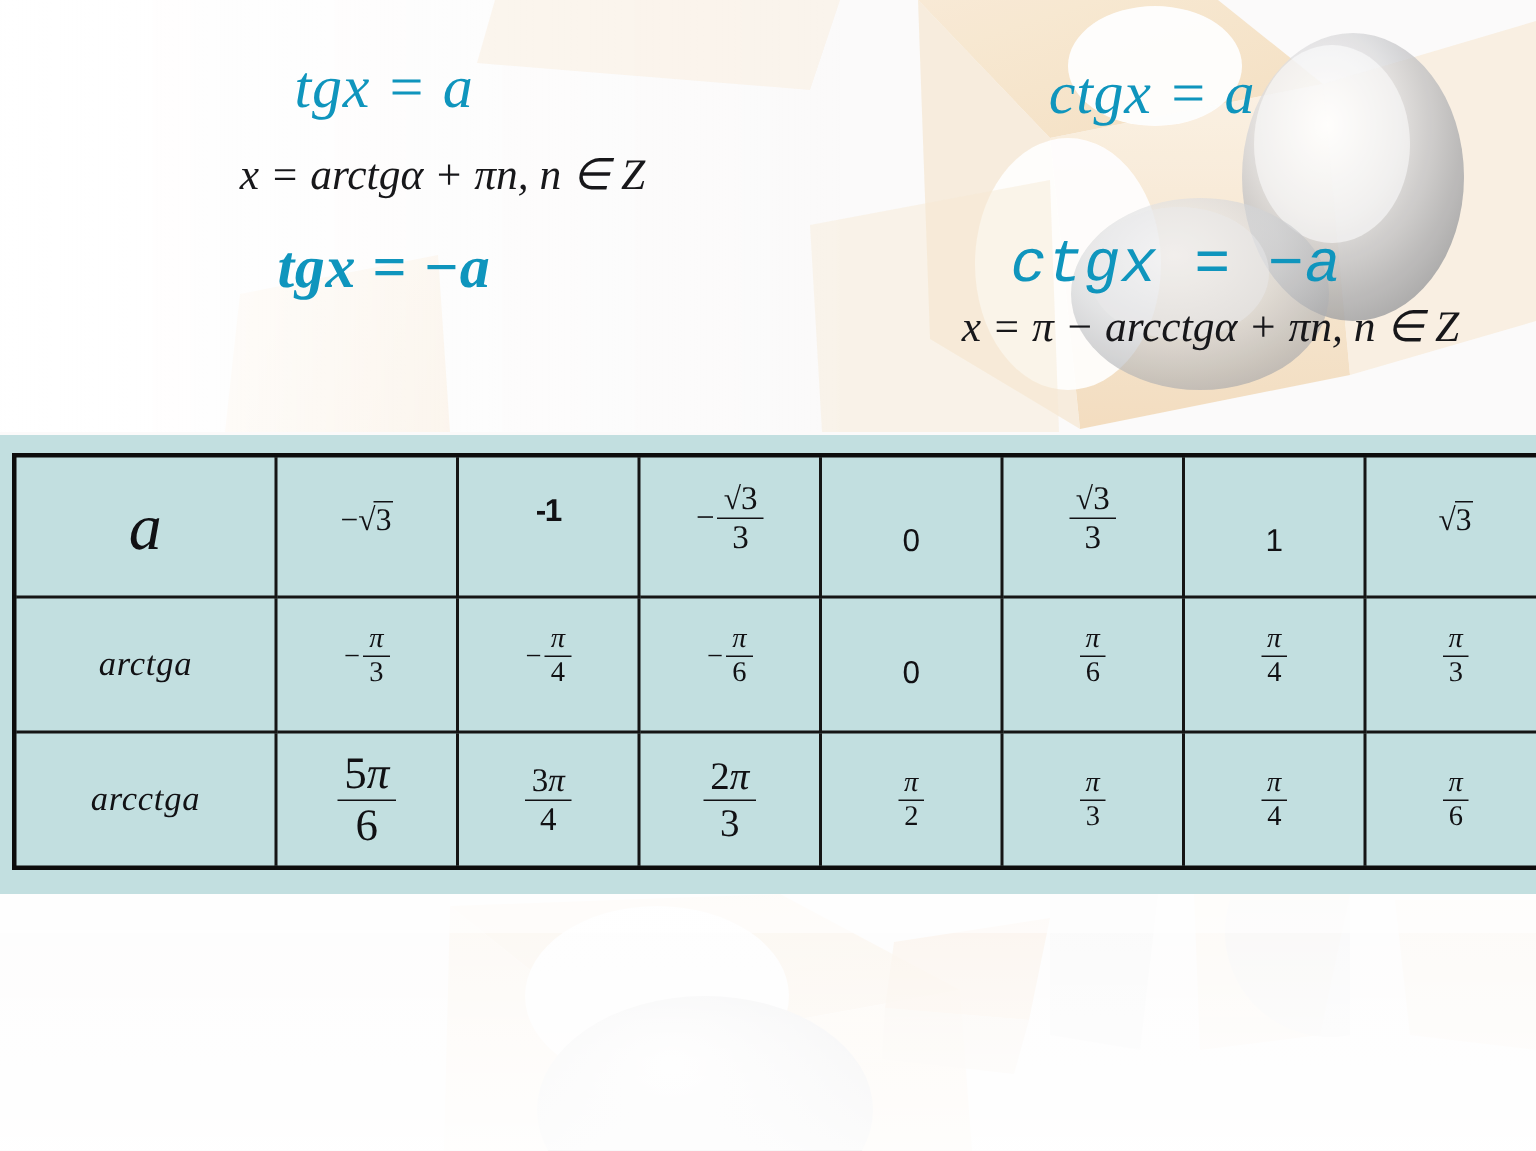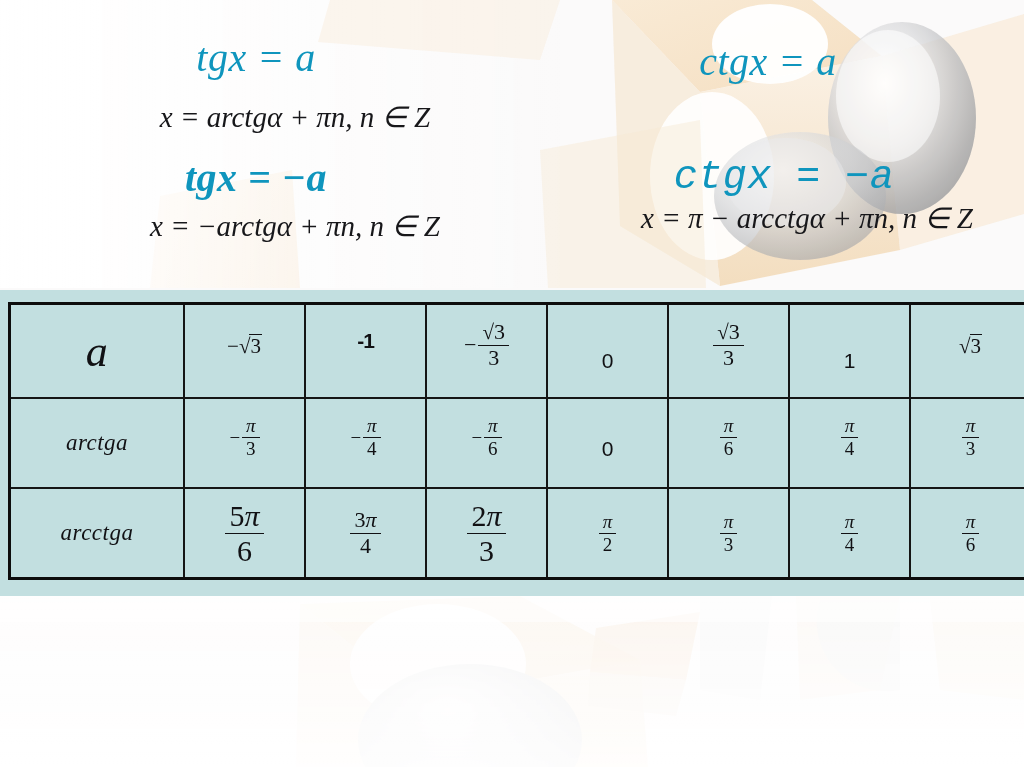--- a/index.html
+++ b/index.html
@@ -191,21 +191,21 @@
     margin-right: 2px;
   }
   .pi {
     font-family: "Liberation Serif", serif;
     font-style: italic;
   }
 
   
   .fs-sm  { font-size: 19px; }
   .fs-md  { font-size: 22px; }
-  .fs-lg  { font-size: 30px; }
+  .fs-lg  { font-size: 26px; }
   .fs-xl  { font-size: 30px; }
 
   
   .nudge-up   { transform: translateY(-11px); }
   .nudge-up2  { transform: translateY(-6px); }
   .nudge-dn   { transform: translateY(9px); }
   .nudge-dn2  { transform: translateY(5px); }
 </style>
 </head>
 <body>
@@ -287,21 +287,20 @@
     <rect x="0" y="596" width="1024" height="171" fill="url(#gFadeBot)"></rect>
     <rect x="0" y="596" width="1024" height="26" fill="#ffffff" opacity="0.55"></rect>
   </svg>
 
   <div id="formula-area">
 
     <div class="formula-col">
       <div id="left-head-1" class="eq-head">tgx = a</div>
       <div id="left-body-1" class="eq-body">x = arctgα + πn, n ∈ Z</div>
       <div id="left-head-2" class="eq-head">tgx = −a</div>
-      <div id="left-body-2" class="eq-body">x = −arctgα + πn, n ∈ Z</div>
     </div>
 
     <div class="formula-col">
       <div id="right-head-1" class="eq-head">ctgx = a</div>
       <div id="right-head-2" class="eq-head">ctgx = −a</div>
       <div id="right-body-2" class="eq-body">x = π − arcctgα + πn, n ∈ Z</div>
     </div>
   </div>
 
   <div id="table-band"></div>

